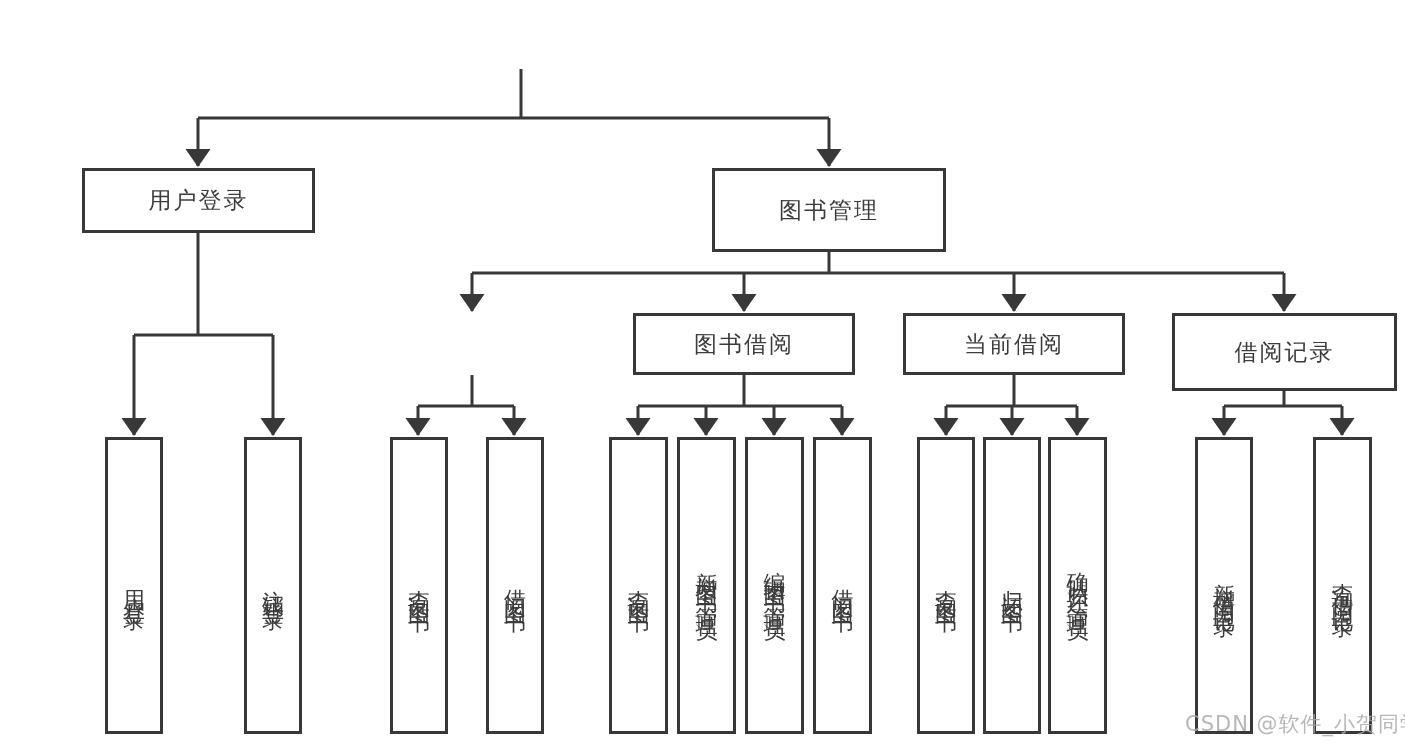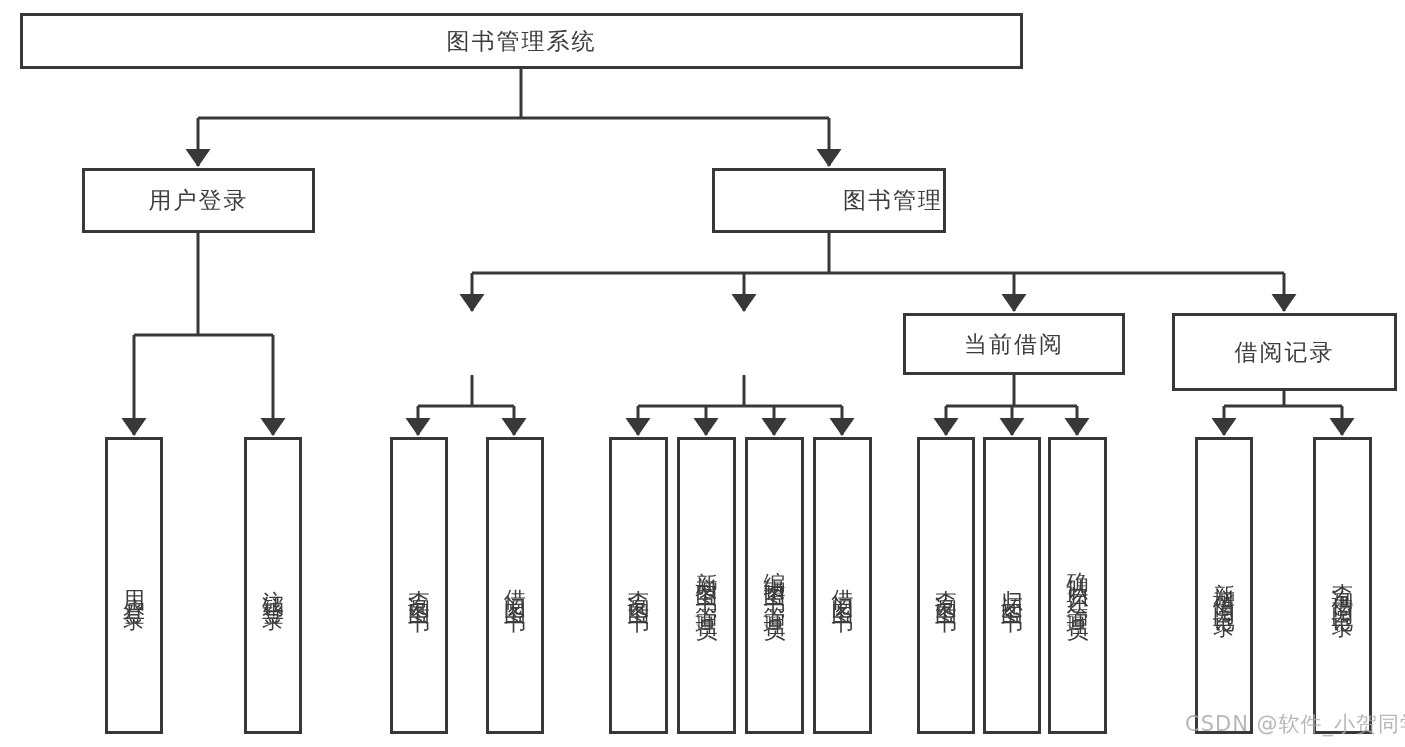--- a/index.html
+++ b/index.html
@@ -98,31 +98,31 @@
       <line x1="1012" y1="406" x2="1012" y2="435" marker-end="url(#arw)"></line>
       <line x1="1077" y1="406" x2="1077" y2="435" marker-end="url(#arw)"></line>
 
       <path d="M1284,375 L1284,406"></path>
       <path d="M1224,406 L1342,406"></path>
       <line x1="1224" y1="406" x2="1224" y2="435" marker-end="url(#arw)"></line>
       <line x1="1342" y1="406" x2="1342" y2="435" marker-end="url(#arw)"></line>
     </g>
   </svg>
 
-  <div class="box h" style="left:20px;top:13px;width:1003px;height:56px;">
-    <span>图书管理系统</span>
-  </div>
 
   <div class="box h" style="left:82px;top:168px;width:233px;height:65px;">
     <span>用户登录</span>
   </div>
-  <div class="box h" style="left:712px;top:168px;width:234px;height:65px;justify-content:flex-end;">
+  <div class="box h" style="left:712px;top:168px;width:234px;height:84px;">
     <span>图书管理</span>
   </div>
 
+  <div class="box h" style="left:633px;top:313px;width:222px;height:62px;">
+    <span>图书借阅</span>
+  </div>
   <div class="box h" style="left:903px;top:313px;width:222px;height:62px;">
     <span>当前借阅</span>
   </div>
   <div class="box h" style="left:1172px;top:313px;width:225px;height:78px;">
     <span>借阅记录</span>
   </div>
 
   <div class="box v" style="left:105px;top:437px;width:58px;height:297px;">
     <span>用户登录</span>
   </div>

